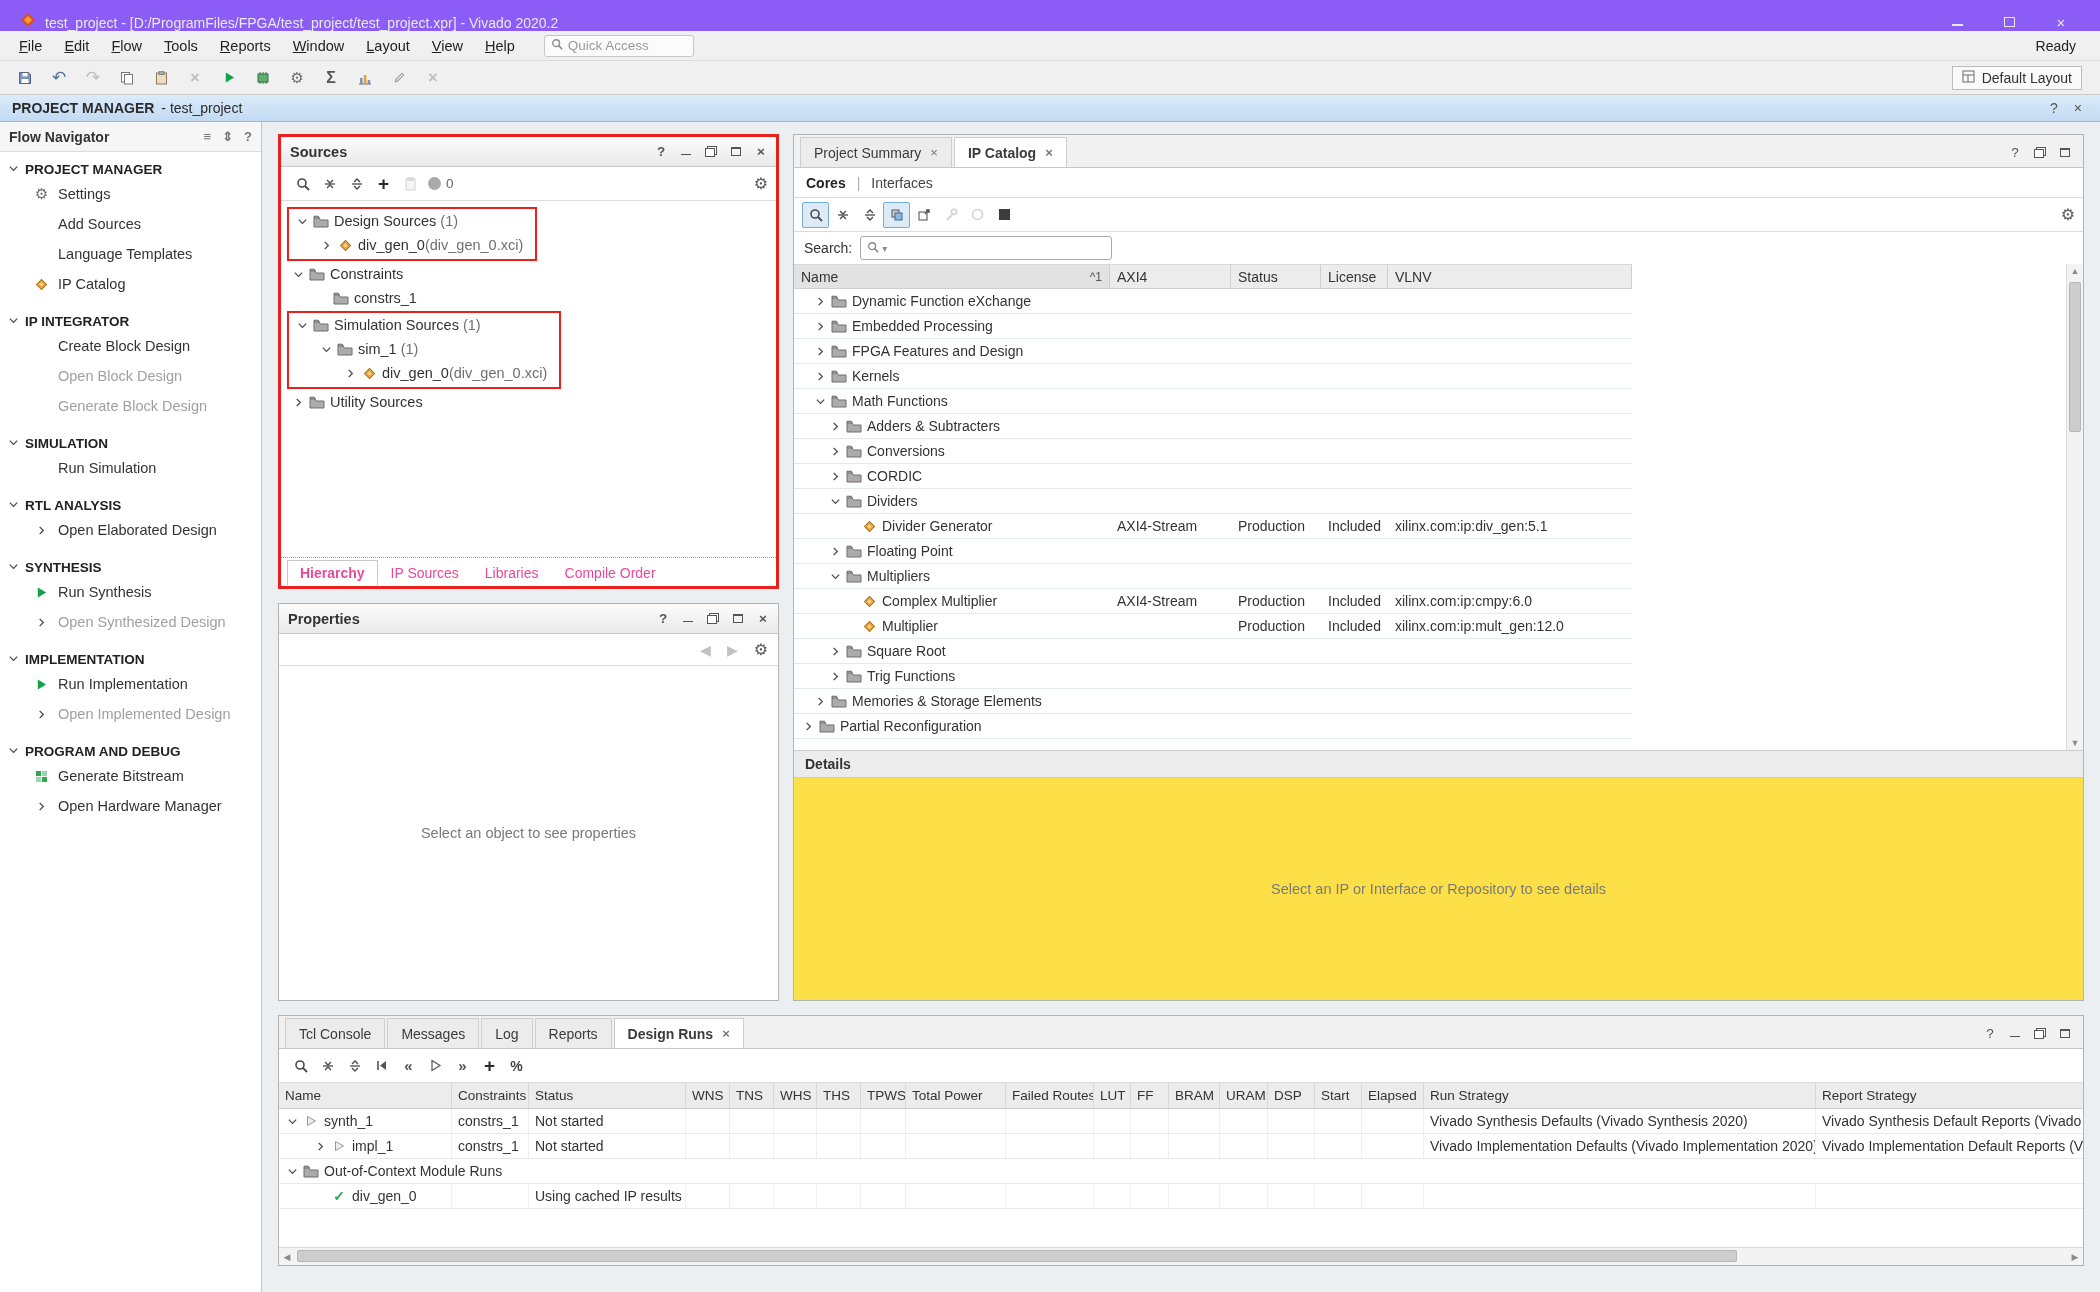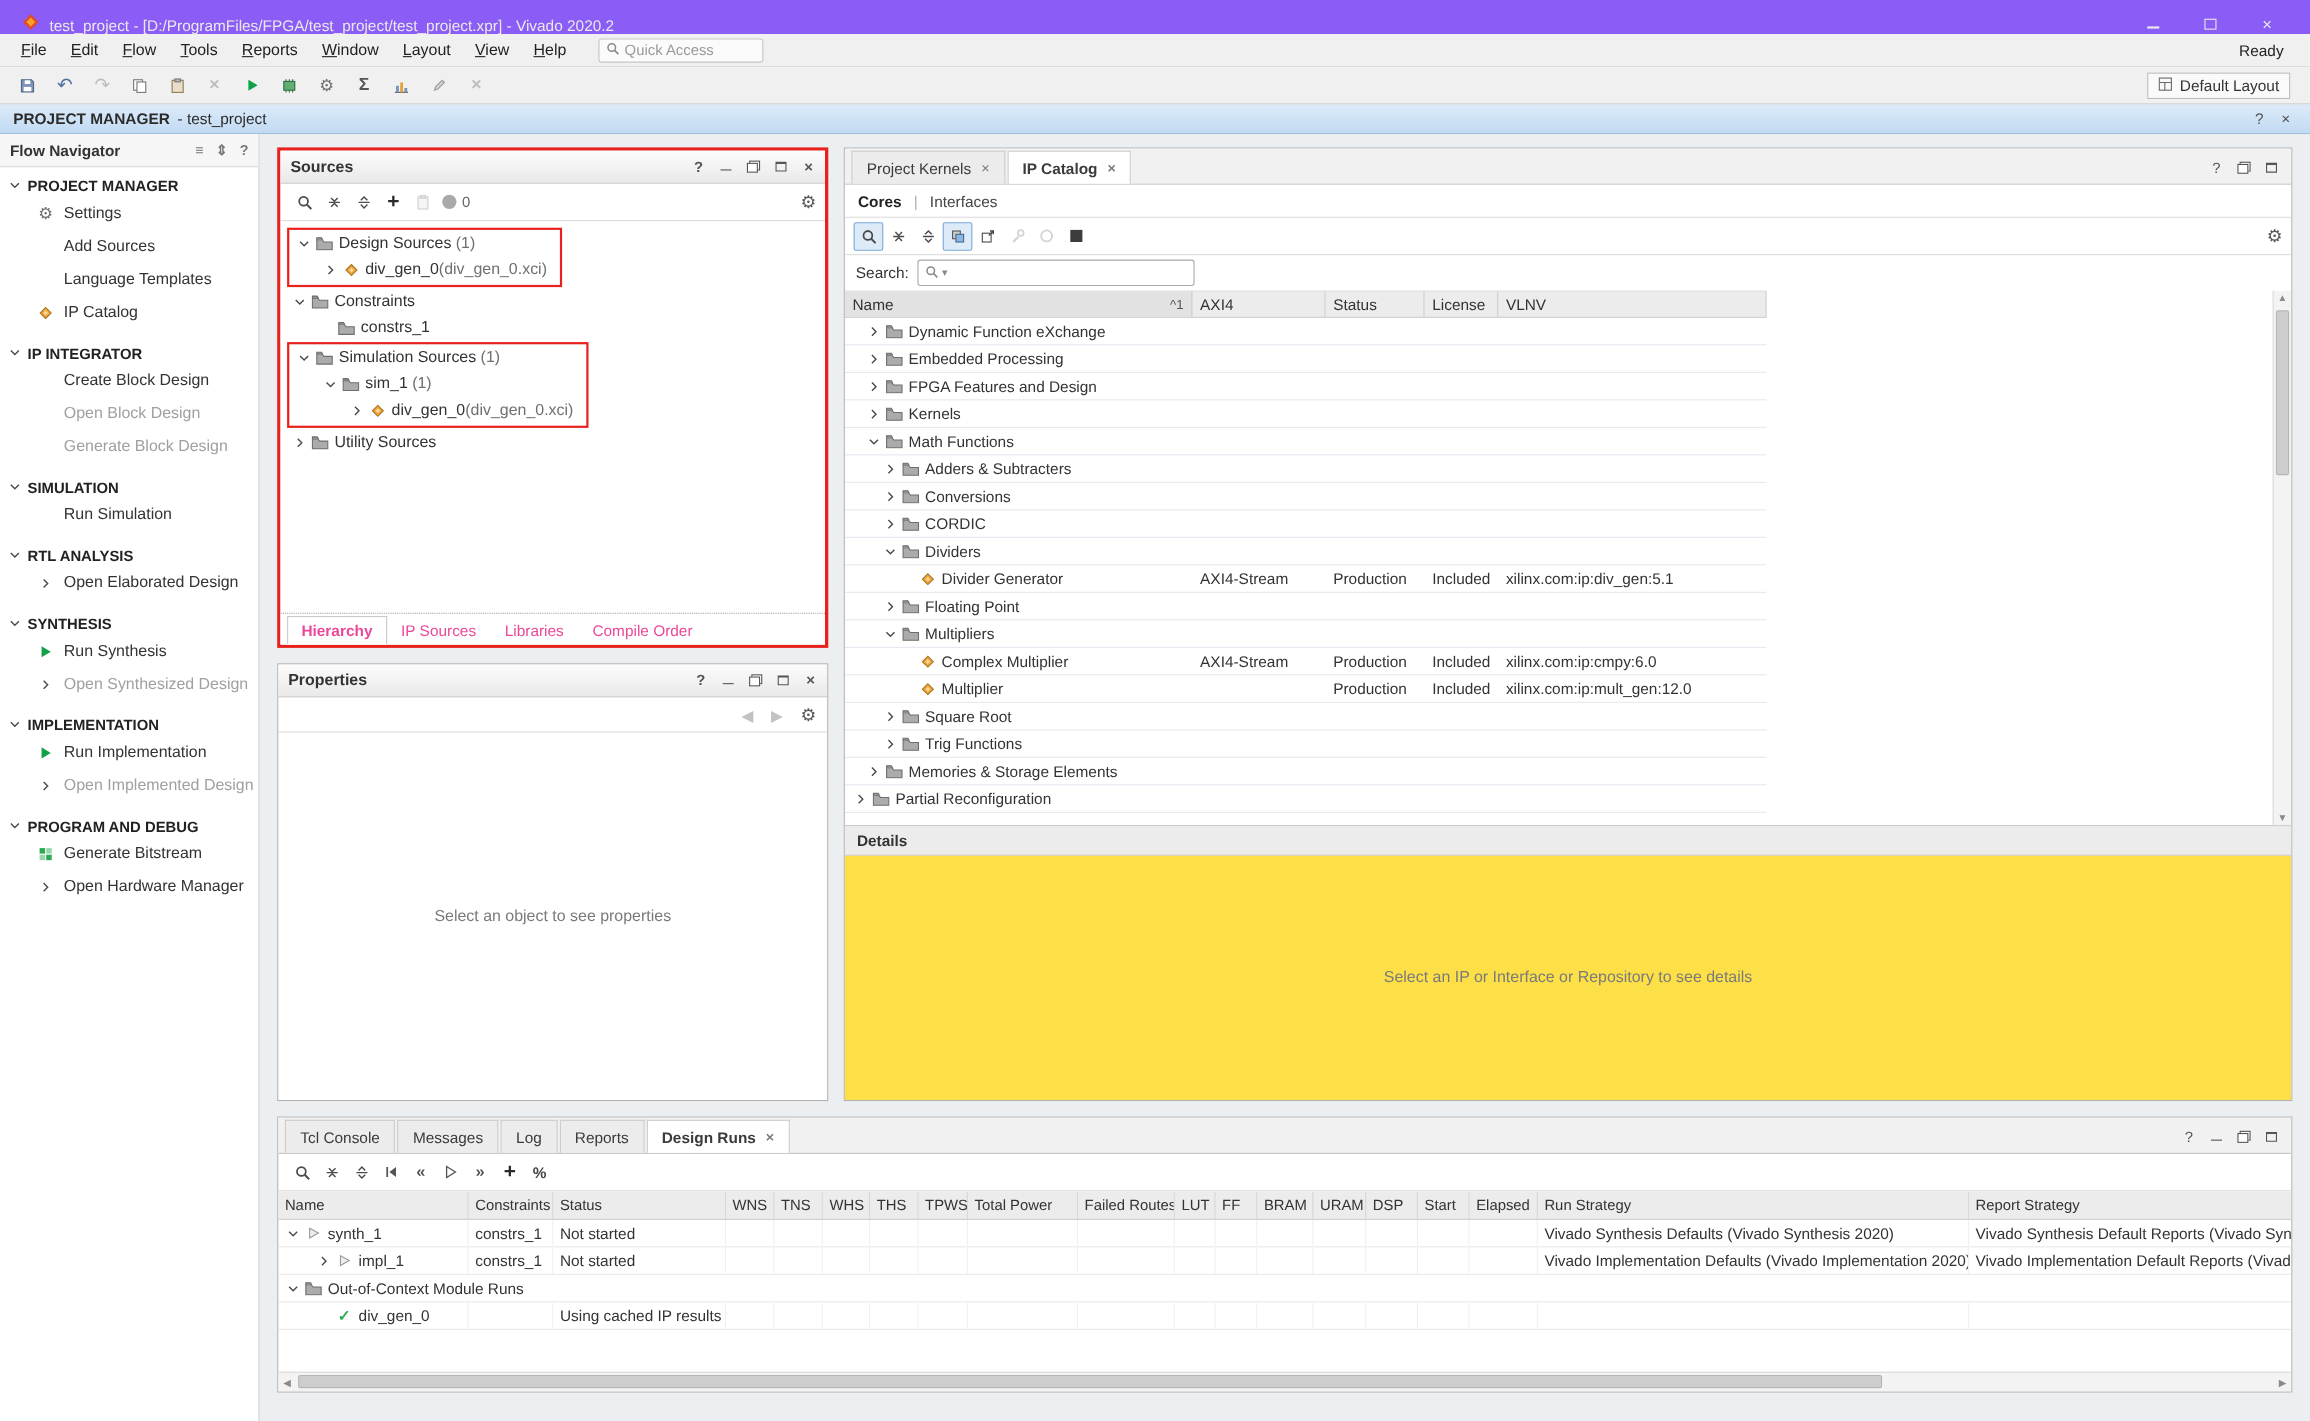--- a/index.html
+++ b/index.html
@@ -31,21 +31,21 @@
   .layout-select { margin-left:auto; margin-right:10px; height:24px; border:1px solid #bdbdbd; background:#fafafa; display:flex; align-items:center; gap:7px; padding:0 9px; font-size:14px; color:#333; }
 
   
   .banner { height:27px; background:linear-gradient(#dcebfa,#c2daf2); border-bottom:1px solid #9cb8d6; display:flex; align-items:center; padding:0 12px; font-size:14px; color:#2b2b2b; flex:none; }
   .banner .b-title { font-weight:bold; }
   .banner .b-sub { margin-left:7px; }
   .banner-icons { margin-left:auto; display:flex; gap:16px; color:#555; font-size:14px; padding-right:6px; }
 
   
   .main { flex:1; display:flex; min-height:0; }
-  .sidebar { width:236px; flex:none; background:#fff; border-right:1px solid #c5c5c5; display:flex; flex-direction:column; overflow:hidden; }
+  .sidebar { width:262px; flex:none; background:#fff; border-right:1px solid #c5c5c5; display:flex; flex-direction:column; overflow:hidden; }
   .fn-head { height:30px; flex:none; display:flex; align-items:center; padding:0 9px; background:#f6f6f6; border-bottom:1px solid #dcdcdc; font-weight:bold; font-size:14px; }
   .fn-head-icons { margin-left:auto; display:flex; gap:11px; color:#777; font-size:13px; }
   .fn-body { flex:1; overflow:hidden; padding-top:4px; }
   .fn-section { margin-top:13px; }
   .fn-section:first-child { margin-top:4px; }
   .fn-header { display:flex; align-items:center; gap:6px; padding:2px 8px; font-weight:bold; font-size:13.5px; color:#222; }
   .fn-item { display:flex; align-items:center; gap:8px; height:30px; padding-left:33px; font-size:14.5px; color:#333; }
   .fn-item.disabled { color:#a0a0a0; }
   .fn-ic { width:17px; display:inline-flex; justify-content:center; align-items:center; }
 
@@ -633,21 +633,21 @@
             </div>
             <div class="prop-body">Select an object to see properties</div>
           </div>
         </div>
 
         <div class="right-col">
           <div class="panel" style="height:867px">
             <div class="tabbar">
               <div id="ip-tabs" style="display:flex;gap:2px;align-items:flex-end">
                   <div class="doc-tab ">
-                    <span>Project Kernels</span>
+                    <span>Project Summary</span>
                     <span class="tab-x">×</span>
                   </div>
                   <div class="doc-tab active">
                     <span>IP Catalog</span>
                     <span class="tab-x">×</span>
                   </div>
                 </div>
               <div class="tab-icons" id="ip-controls">
                   <span class="ph-ic">?</span>
                   <span class="ph-ic">

